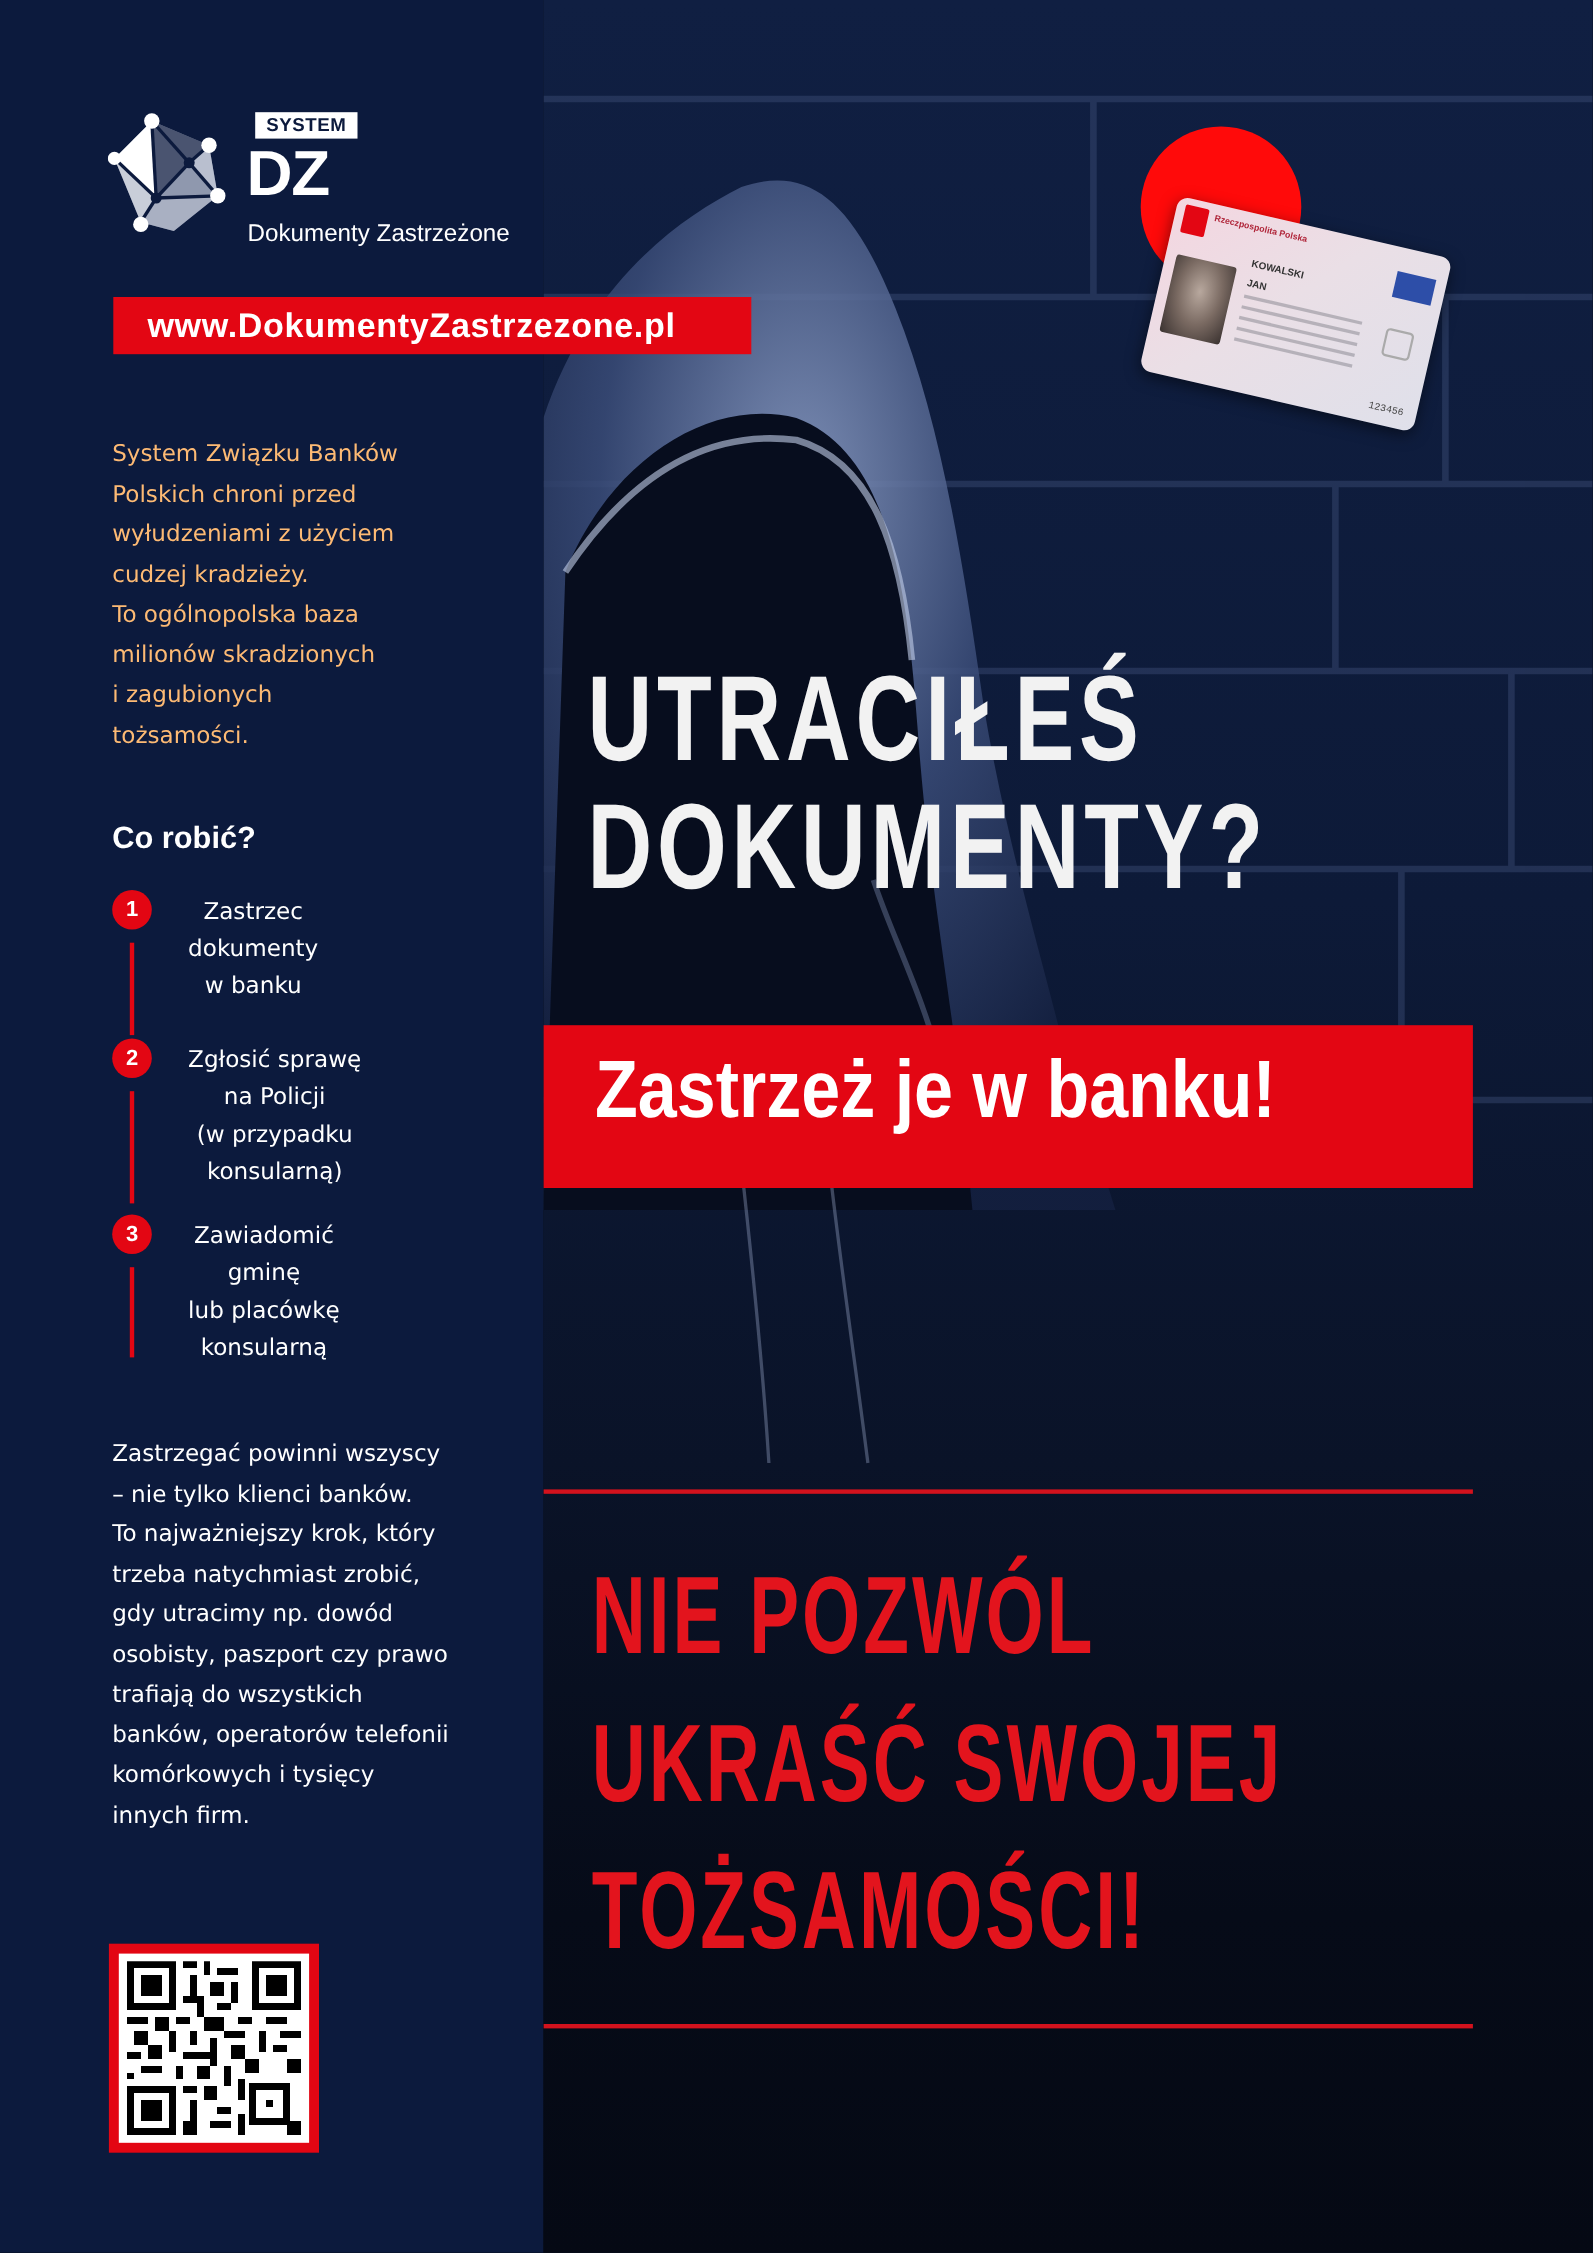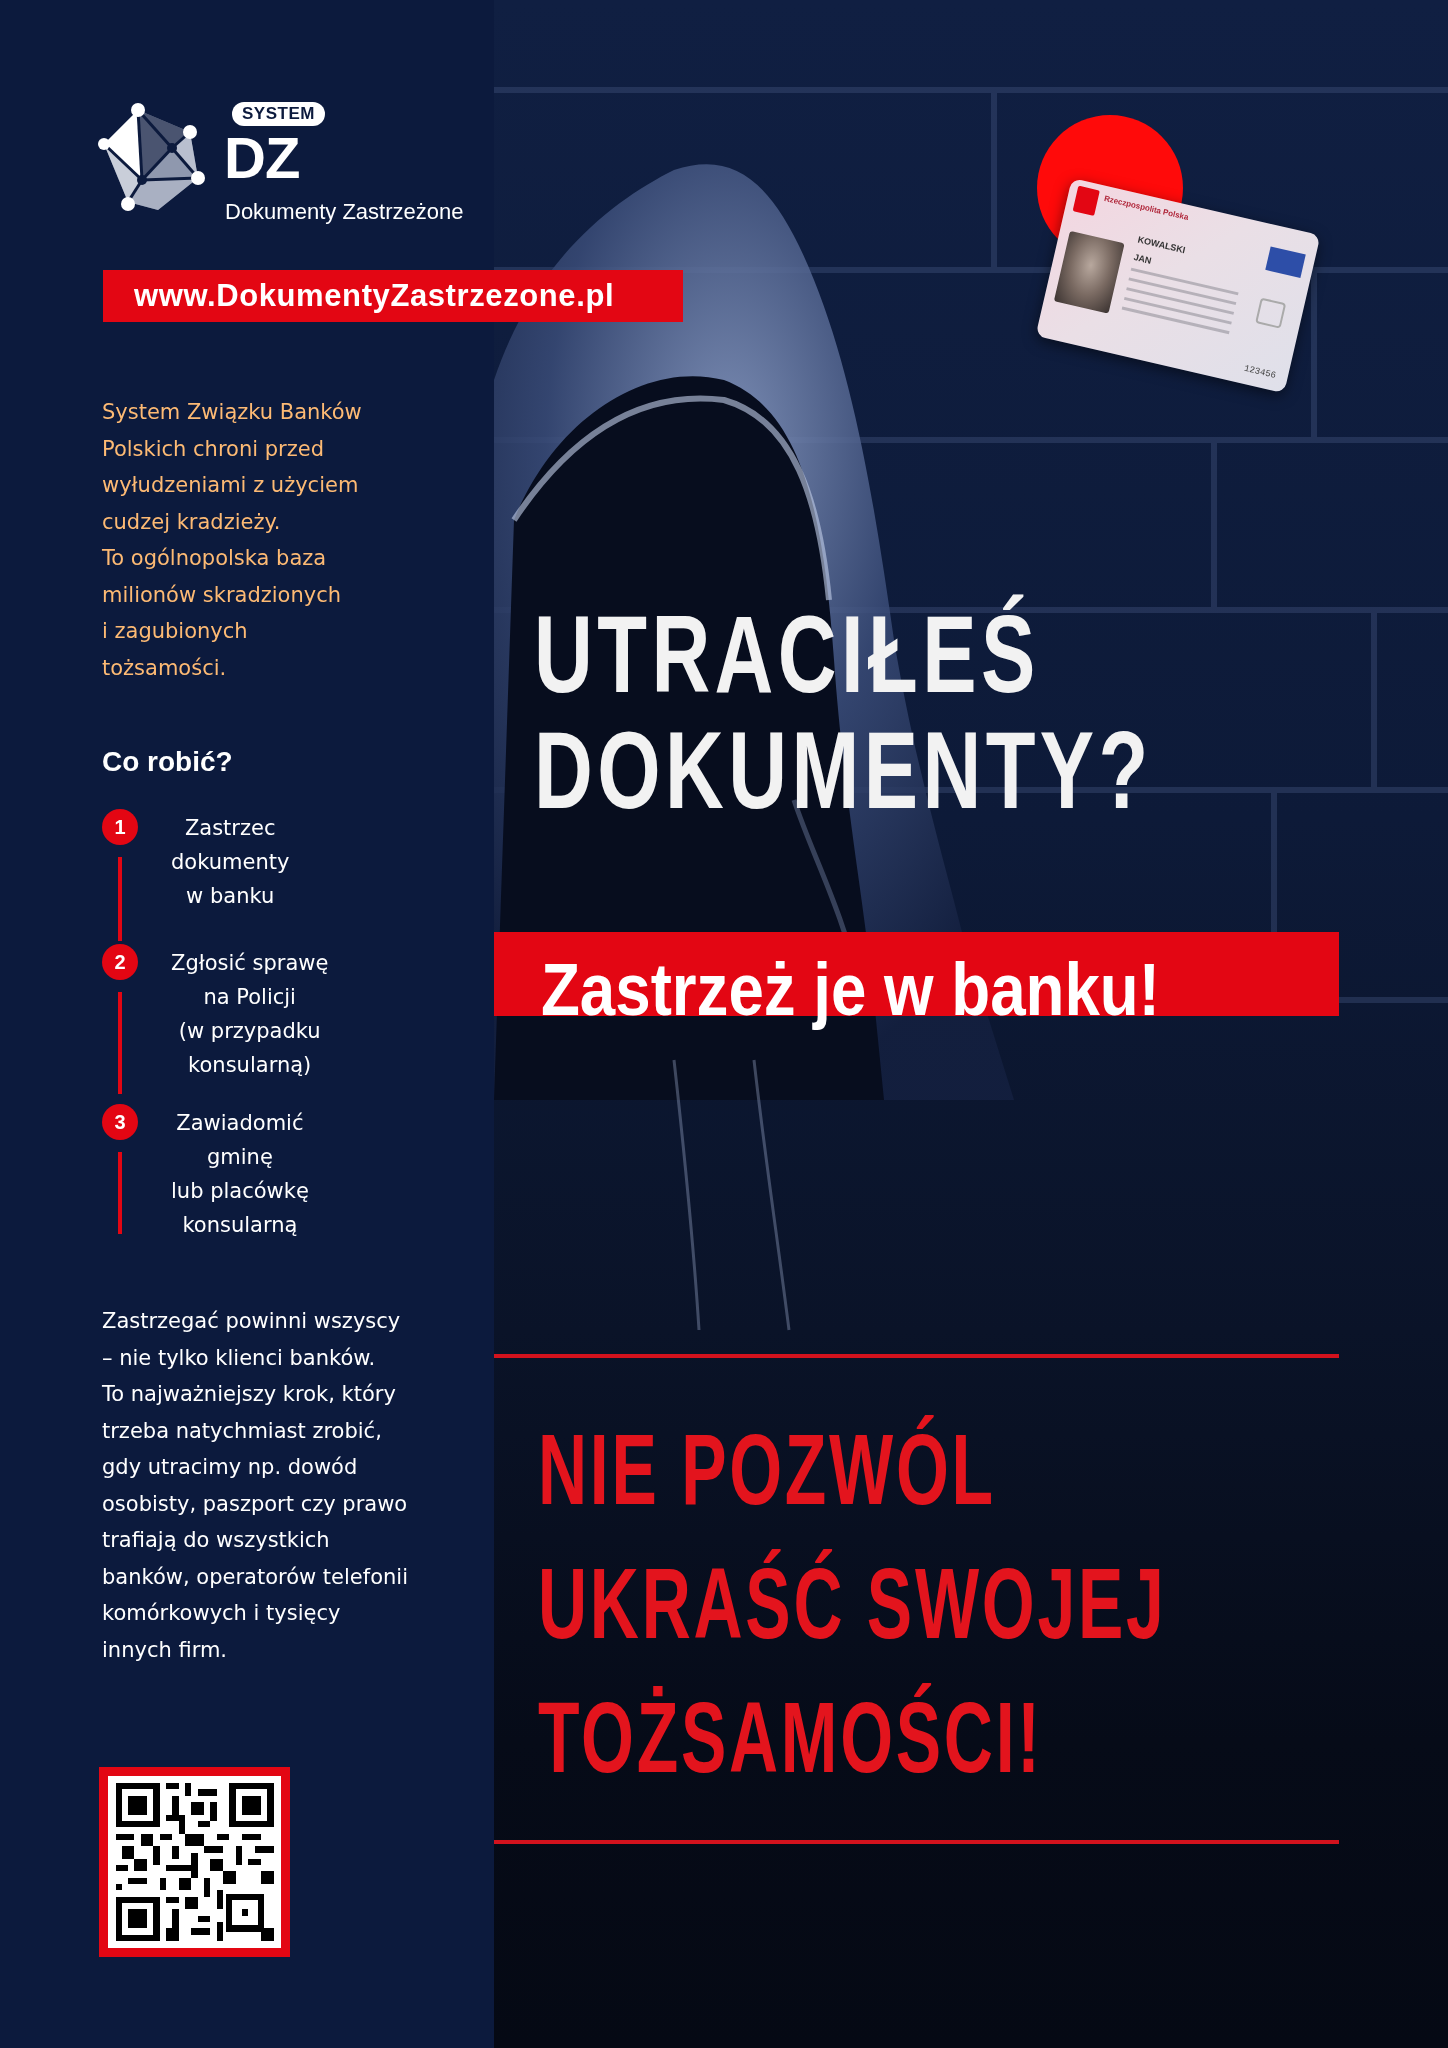--- a/index.html
+++ b/index.html
@@ -8,21 +8,21 @@
 
   
   .left {
     position: absolute; left: 0; top: 0; width: 494px; height: 2048px;
     background: #0c1a3d;
   }
   .logo { position: absolute; left: 98px; top: 102px; width: 380px; height: 130px; }
   .logo-mark { position: absolute; left: 0; top: 0; width: 112px; height: 118px; }
   .logo-system {
     position: absolute; left: 134px; top: 0; height: 24px; padding: 0 10px;
-    background: #ffffff; color: #0c1a3d; border-radius: 12px;
+    background: #ffffff; color: #0c1a3d; border-radius: 0;
     font: bold 17px "Liberation Sans", sans-serif; line-height: 24px; letter-spacing: 0.5px;
   }
   .logo-dz {
     position: absolute; left: 126px; top: 26px;
     color: #ffffff; font: bold 58px "Liberation Sans", sans-serif; line-height: 60px; letter-spacing: -1px;
   }
   .logo-sub {
     position: absolute; left: 127px; top: 96px; white-space: nowrap;
     color: #ffffff; font: 22px "Liberation Sans", sans-serif; line-height: 28px;
   }
@@ -101,21 +101,21 @@
   .id-number { position: absolute; right: 12px; bottom: 10px; font: 9px "Liberation Mono", monospace; color: #444; }
   .id-chip { position: absolute; right: 18px; top: 74px; width: 26px; height: 26px; border: 2px solid #aaa; border-radius: 4px; }
 
   .headline {
     position: absolute; left: 40px; top: 596px; z-index: 3;
     color: #f2f2f2; font: bold 110px "Liberation Sans", sans-serif; line-height: 116px;
     letter-spacing: 6px; transform: scaleX(0.74); transform-origin: 0 0; white-space: nowrap;
   }
   .headline span { display: block; }
   .cta-banner {
-    position: absolute; left: 0; top: 932px; width: 845px; height: 84px;
+    position: absolute; left: 0; top: 932px; width: 845px; height: 148px;
     background: #e30613; z-index: 3;
   }
   .cta-text {
     position: absolute; left: 47px; top: 18px; white-space: nowrap;
     color: #ffffff; font: bold 74px "Liberation Sans", sans-serif; line-height: 80px;
     transform: scaleX(0.86); transform-origin: 0 0;
   }
   .rule { position: absolute; left: 0; width: 845px; height: 4px; background: #d3121d; z-index: 3; }
   .slogan {
     position: absolute; left: 44px; top: 1402px; z-index: 3;

